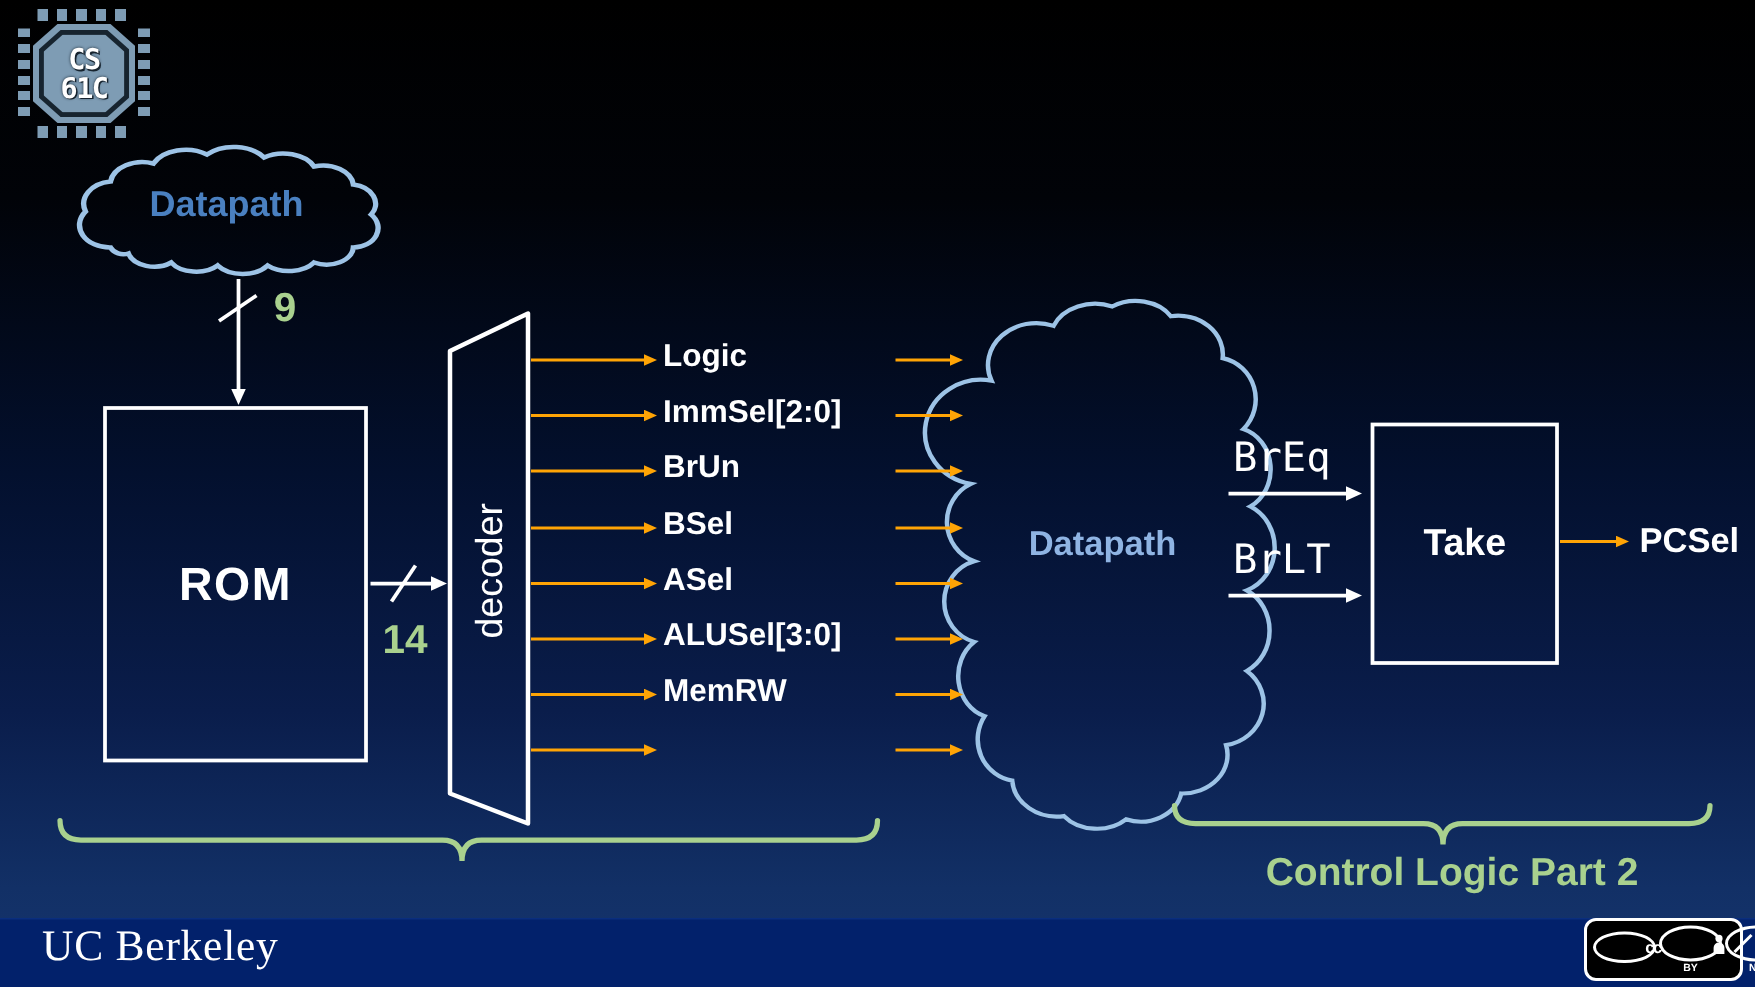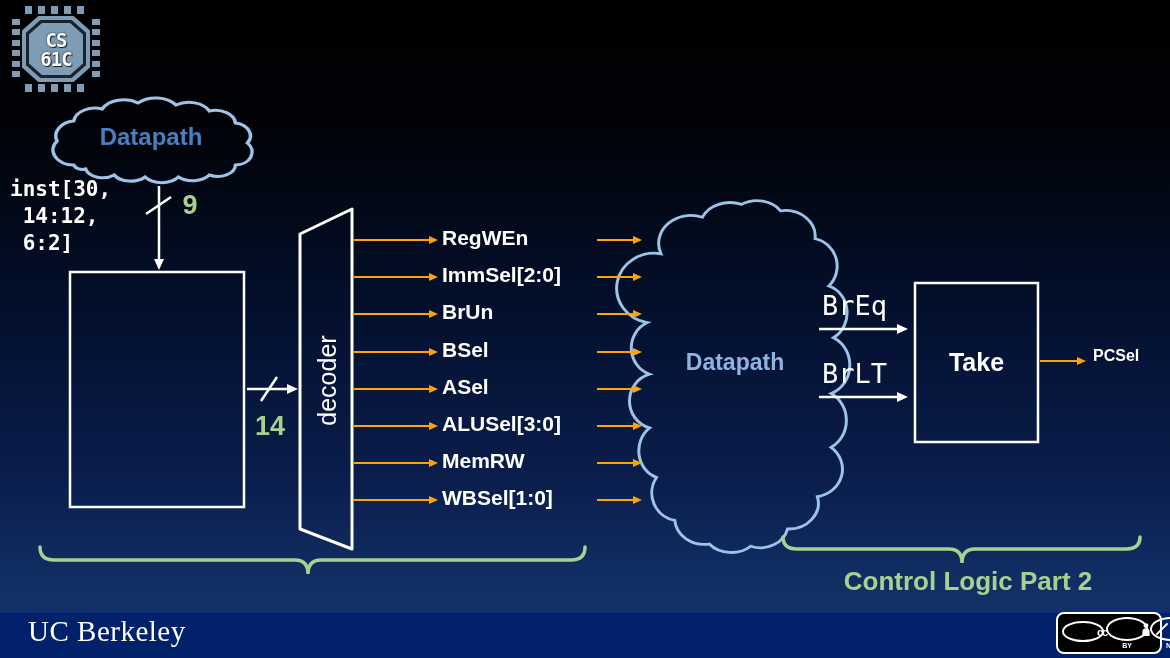--- a/index.html
+++ b/index.html
@@ -42,21 +42,21 @@
     transform:rotate(-90deg); }
 
   .sig { left:442px; height:28px; color:#fff; font-size:21px; font-weight:bold; }
 
   .mono-sig { font-family:"DejaVu Sans Mono", monospace; font-size:27px; color:#fff; }
   .breq { left:822px; top:290px; }
   .brlt { left:822px; top:358px; }
 
   .takebranch-label { left:915px; top:283px; width:123px; height:159px; display:flex; flex-direction:column;
     align-items:center; justify-content:center; color:#fff; font-size:25px; font-weight:bold; line-height:33px; }
-  .pcsel { left:1093px; top:347px; color:#fff; font-size:16px; font-weight:bold; }
+  .pcsel { left:1093px; top:347px; color:#fff; font-size:23px; font-weight:bold; }
 
   .clp { color:#A9D18E; font-size:26px; font-weight:bold; text-align:center; width:302px; }
   .clp1 { left:142px; top:574px; }
   .clp2 { left:817px; top:566px; }
 
   .footer-bar { left:0; top:612px; width:1170px; height:46px; background:#02216B; border-top:1px solid #0A2E7E; }
   .brand { left:28px; top:615px; color:#fff; font-family:"Liberation Serif", serif; font-size:29px; letter-spacing:0.5px; }
 
   .cc-badge { left:1056px; top:612px; width:106px; height:42px; background:#000; border:2px solid #fff;
     border-radius:8px; display:flex; gap:2px; padding:2px 4px; }
@@ -143,35 +143,32 @@
     <div class="abs oct chip-body"></div>
     <div class="abs oct chip-ring"></div>
     <div class="abs oct chip-core"></div>
     <div class="abs chip-text">
       <span>CS</span>
       <span>61C</span>
     </div>
   </div>
 
   <div class="abs cloud-label-sm">Datapath</div>
-  <div class="abs inst">inst[30,
- 14:12,
- 6:2]</div>
   <div class="abs buswidth nine">9</div>
+  <div class="abs rom-label">ROM</div>
   <div class="abs buswidth fourteen">14</div>
   <div class="abs decoder-label">decoder</div>
 
-  <div class="abs sig" style="top:226px">RegWEn</div>
+  <div class="abs sig" style="top:226px">Logic</div>
   <div class="abs sig" style="top:263px">ImmSel[2:0]</div>
   <div class="abs sig" style="top:300px">BrUn</div>
   <div class="abs sig" style="top:338px">BSel</div>
   <div class="abs sig" style="top:375px">ASel</div>
   <div class="abs sig" style="top:412px">ALUSel[3:0]</div>
   <div class="abs sig" style="top:449px">MemRW</div>
-  <div class="abs sig" style="top:486px">WBSel[1:0]</div>
 
   <div class="abs cloud-label-lg">Datapath</div>
 
   <div class="abs mono-sig breq">BrEq</div>
   <div class="abs mono-sig brlt">BrLT</div>
 
   <div class="abs takebranch-label">
     <span>Take</span>
   </div>
   <div class="abs pcsel">PCSel</div>

